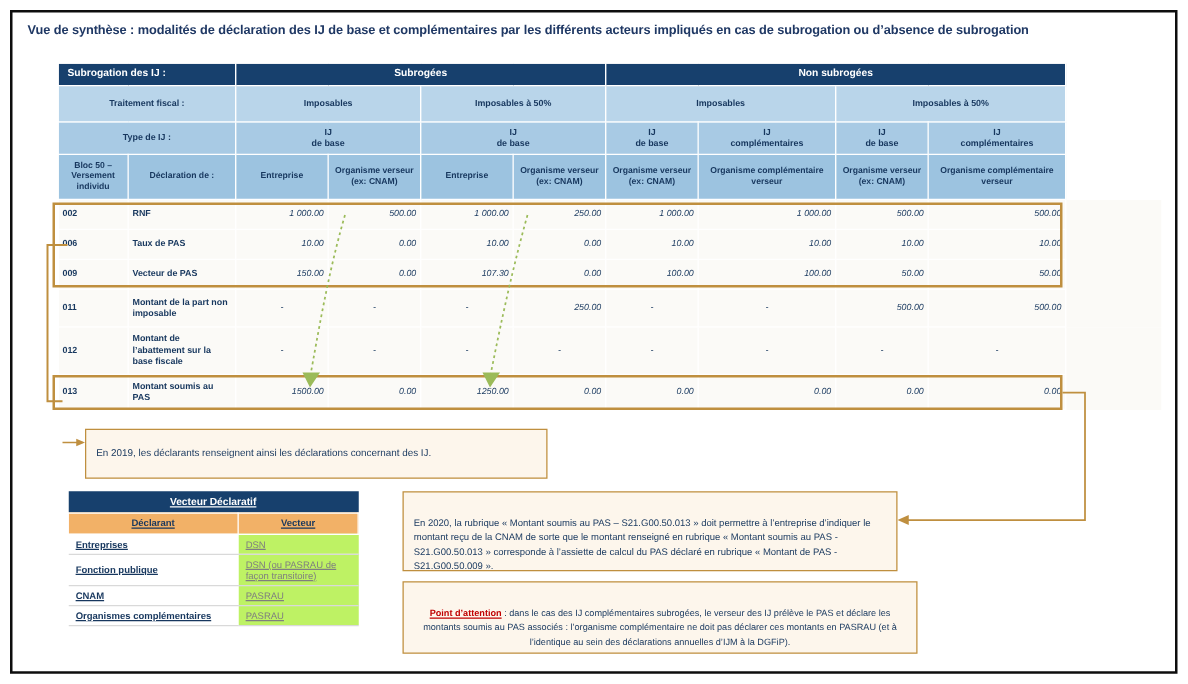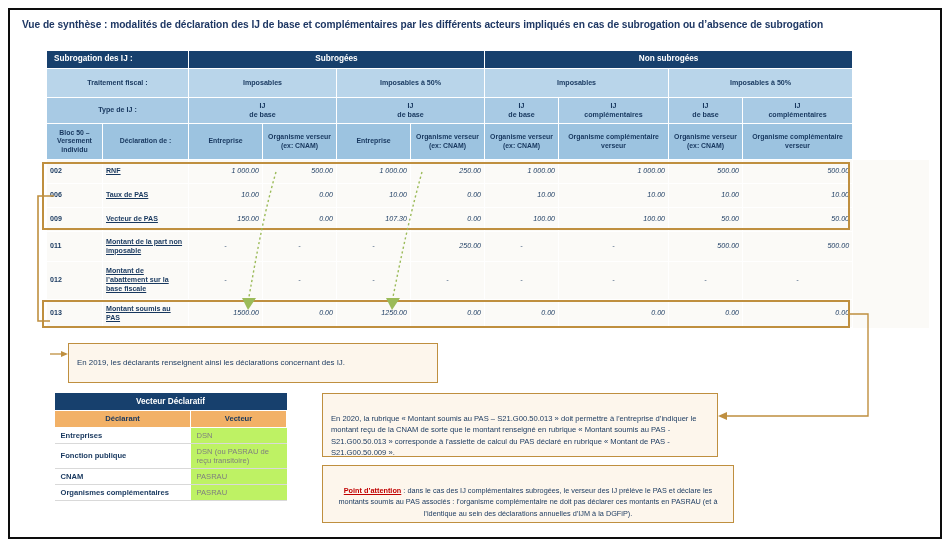--- a/index.html
+++ b/index.html
@@ -74,21 +74,21 @@
   }
   .hdr-gap { background:#ffffff; border:none !important; }
 
   .drow td { background: #fbfaf7; border: none; border-bottom: 1px solid #d9d9d9; }
   .drow .code {
     font-weight: bold; font-size: 8.6px; color:#17375e;
     text-align: left; padding-left: 8px;
   }
   .drow .lbl {
     font-weight: bold; font-size: 7.2px; color:#17375e;
-    text-align: left; padding-left: 4px; text-decoration: underline;
+    text-align: left; padding-left: 4px;
   }
   .drow .num { text-align: right; padding-right: 8px; font-size: 7.1px; color:#17375e;font-style:italic; }
   .drow .dash { text-align: center; color:#808080; }
 
   
   .callout {
     position: absolute;
     background: #fdf6ec;
     border: 1.5px solid #bf8f3f;
     color: #17375e;
@@ -104,21 +104,21 @@
   #noteAttn .attn { color: #c00000; font-weight: bold; text-decoration: underline; }
 
   
   #vecteur {
     position: absolute;
     left: 44px; top: 383px;
     width: 232px;
     border-collapse: collapse;
     table-layout: fixed;
   }
-  #vecteur td { padding: 3px 6px; font-size: 7.6px; }
+  #vecteur td { padding: 3px 6px; font-size: 7.6px; text-decoration: underline; }
   .v-title {
     background:#17406d; color:#ffffff; font-weight:bold;
     text-align:center; font-size:8.2px !important; height:17px;
   }
   .v-head {
     background:#f2b167; color:#17375e; font-weight:bold;
     text-align:center; height:17px; border:1px solid #ffffff;
   }
   .v-name { color:#17375e; font-weight:bold; border-bottom:1px solid #d9d9d9; background:#ffffff;}
   .v-val  { color:#7f7f7f; border-bottom:1px solid #d9d9d9; background:#bef264;}
@@ -329,21 +329,21 @@
       <tr>
         <td class="v-head">Déclarant</td>
         <td class="v-head">Vecteur</td>
       </tr>
       <tr>
         <td class="v-name">Entreprises</td>
         <td class="v-val">DSN</td>
       </tr>
       <tr>
         <td class="v-name">Fonction publique</td>
-        <td class="v-val">DSN (ou PASRAU de reçu transitoire)</td>
+        <td class="v-val">DSN (ou PASRAU de façon transitoire)</td>
       </tr>
       <tr>
         <td class="v-name">CNAM</td>
         <td class="v-val">PASRAU</td>
       </tr>
       <tr>
         <td class="v-name">Organismes complémentaires</td>
         <td class="v-val">PASRAU</td>
       </tr>
     </tbody>

